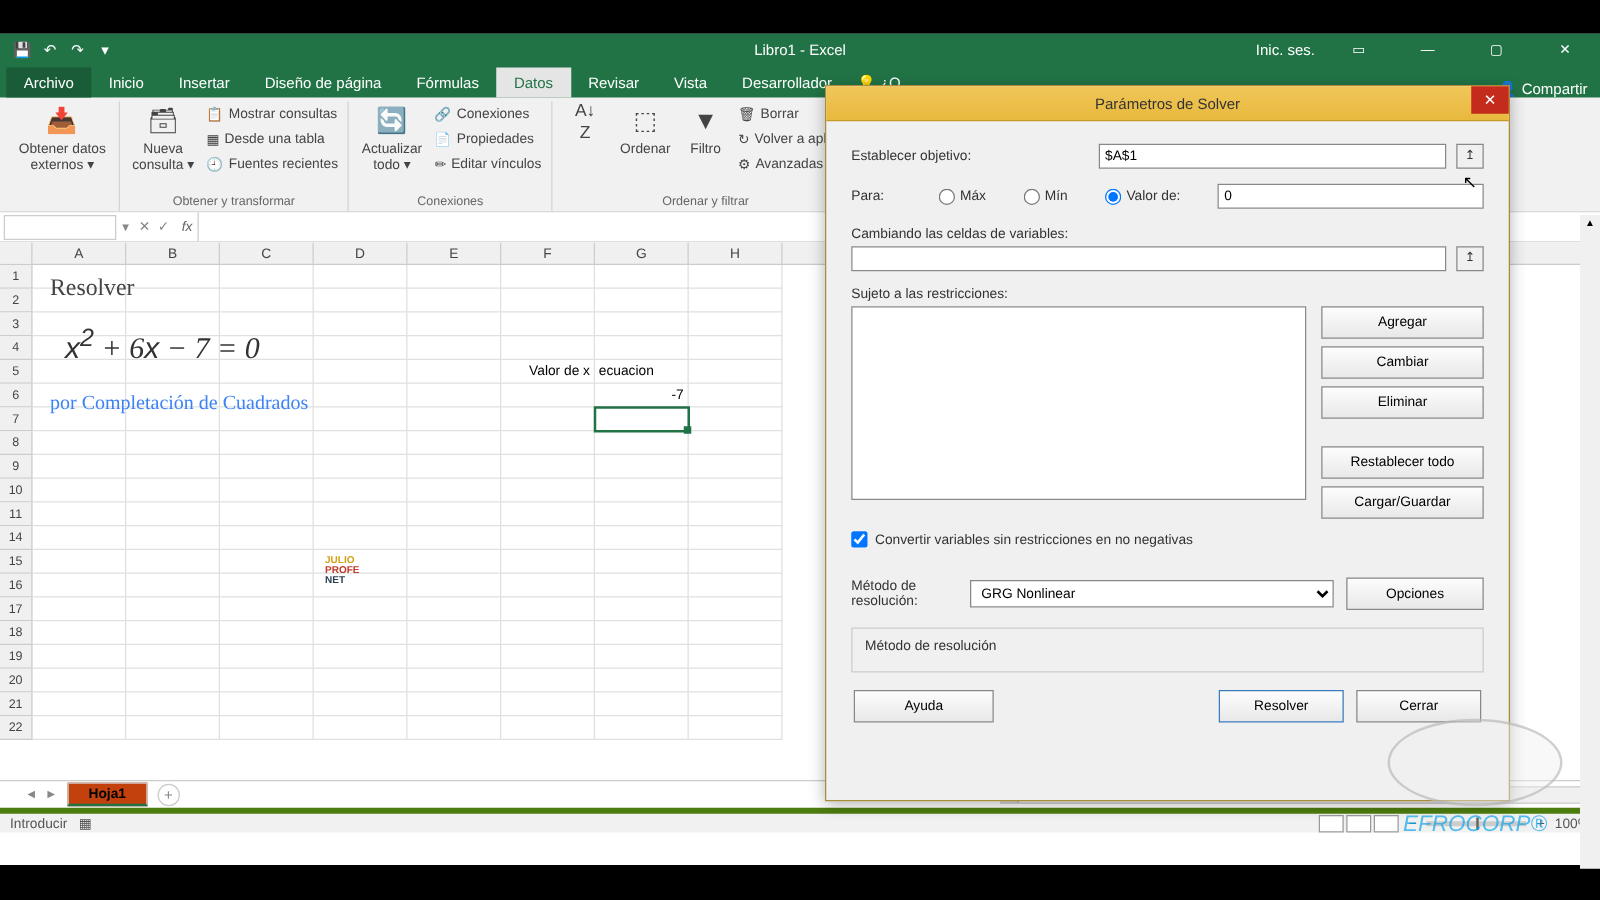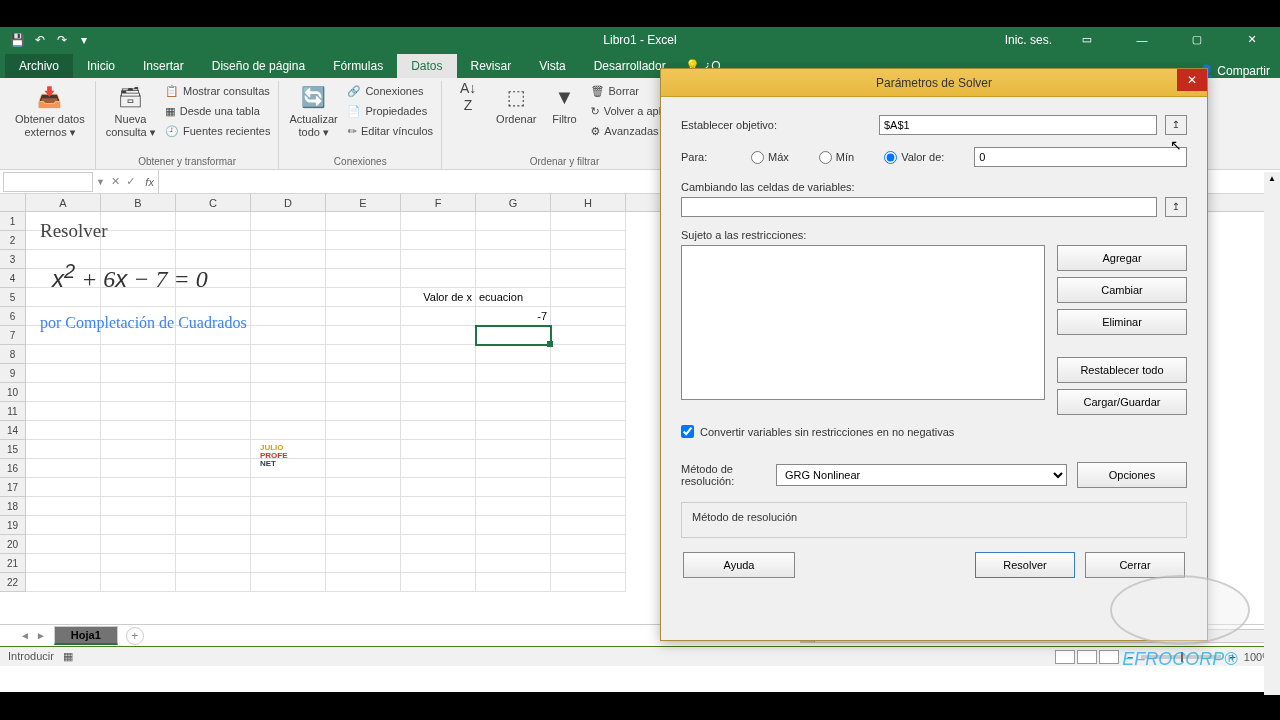--- a/index.html
+++ b/index.html
@@ -50,26 +50,26 @@
 .cell.selected::after { content: ''; position: absolute; right: -3px; bottom: -3px; width: 6px; height: 6px; background: #217346; }
 
 .overlay-text { position: absolute; font-family: 'Cambria Math', serif; color: #333; }
 .eq-text { font-size: 24px; font-style: italic; }
 .resolver-text { font-size: 19px; color: #444; }
 .completion-text { font-size: 16px; color: #3b82f6; }
 
 
 .sheet-tabs { height: 22px; background: #fff; border-top: 1px solid #ccc; display: flex; align-items: center; padding-left: 20px; gap: 8px; position: relative; }
 .sheet-nav { display: flex; gap: 6px; color: #888; font-size: 10px; }
-.sheet-tab { padding: 2px 16px; background: #737373; border: 1px solid #ccc; border-bottom: 2px solid #217346; font-size: 11px; font-weight: bold; }
+.sheet-tab { padding: 2px 16px; background: #c2410c; border: 1px solid #ccc; border-bottom: 2px solid #217346; font-size: 11px; font-weight: bold; }
 .sheet-add { width: 18px; height: 18px; border: 1px solid #ccc; border-radius: 50%; text-align: center; font-size: 12px; color: #888; line-height: 16px; }
 .hscroll { position: absolute; right: 10px; width: 470px; height: 14px; background: #f0f0f0; border: 1px solid #ccc; }
 
 
-.statusbar { height: 20px; background: #f1f1f1; border-top: 1px solid #4d7c0f; display: flex; align-items: center; justify-content: space-between; padding: 0 8px; font-size: 11px; color: #555; }
+.statusbar { height: 20px; background: #f1f1f1; border-top: 5px solid #4d7c0f; display: flex; align-items: center; justify-content: space-between; padding: 0 8px; font-size: 11px; color: #555; }
 .status-right { display: flex; align-items: center; gap: 8px; }
 .view-btns { display: flex; gap: 2px; }
 .view-btn { width: 20px; height: 14px; border: 1px solid #999; background: #fff; }
 
 
 .solver { position: absolute; top: 68px; left: 660px; width: 548px; height: 573px; background: #f0f0f0; border: 1px solid #a88c3a; box-shadow: 0 3px 12px rgba(0,0,0,0.3); z-index: 100; }
 .solver-title { height: 28px; background: linear-gradient(#f0c659, #e8b93e); display: flex; align-items: center; justify-content: center; position: relative; font-size: 12px; color: #333; border-bottom: 1px solid #c49b2a; }
 .solver-close { position: absolute; right: 0; top: 0; width: 30px; height: 22px; background: #c42b1c; color: #fff; display: flex; align-items: center; justify-content: center; font-size: 12px; cursor: pointer; }
 .solver-body { padding: 18px 20px 12px; font-size: 11px; color: #333; }
 .sv-row { display: flex; align-items: center; margin-bottom: 12px; gap: 8px; }

